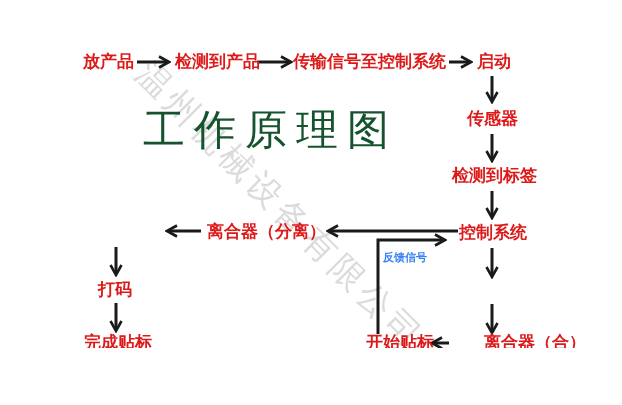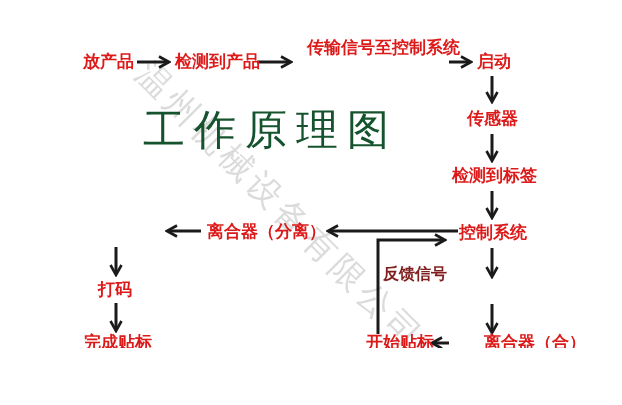--- a/index.html
+++ b/index.html
@@ -26,22 +26,22 @@
     font-weight:bold; font-size:17px; line-height:1.1;
     white-space:nowrap;
   }
   .title {
     position:absolute; left:143px; top:102px; z-index:3;
     font-family:"Liberation Serif", serif;
     font-size:42px; letter-spacing:9px; color:#14532d;
     white-space:nowrap;
   }
   .feedback-label {
-    position:absolute; left:383px; top:264px; z-index:3;
-    color:#7f1d1d; font-weight:bold; font-size:16px; white-space:nowrap;
+    position:absolute; left:383px; top:250px; z-index:3;
+    color:#3b82f6; font-weight:bold; font-size:11px; white-space:nowrap;
   }
   .bottom-clip {
     position:absolute; left:0; top:348px; width:622px; height:57px;
     background:#ffffff; z-index:4;
   }
 </style>
 </head>
 <body>
 
 <div class="canvas">
@@ -67,21 +67,21 @@
     <line x1="201" y1="231" x2="168" y2="231" marker-end="url(#ah)"></line>
     <line x1="458" y1="231" x2="329" y2="231" marker-end="url(#ah)"></line>
     <path class="flow" d="M378,334 L378,240 L444,240" marker-end="url(#ah)"></path>
     <line x1="449" y1="343" x2="433" y2="343" marker-end="url(#ah)"></line>
   </svg>
 
   <div class="title">工作原理图</div>
 
   <div class="node" style="left:83px;  top:53px;">放产品</div>
   <div class="node" style="left:175px; top:53px;">检测到产品</div>
-  <div class="node" style="left:293px; top:39px;margin-left:14px;">传输信号至控制系统</div>
+  <div class="node" style="left:293px; top:53px;">传输信号至控制系统</div>
   <div class="node" style="left:477px; top:53px;">启动</div>
   <div class="node" style="left:467px; top:110px;">传感器</div>
   <div class="node" style="left:452px; top:167px;">检测到标签</div>
   <div class="node" style="left:459px; top:224px;">控制系统</div>
   <div class="node" style="left:452px; top:334px;margin-left:32px;">离合器（合）</div>
   <div class="node" style="left:207px; top:223px;">离合器（分离）</div>
   <div class="node" style="left:98px;  top:281px;">打码</div>
   <div class="node" style="left:84px;  top:334px;">完成贴标</div>
   <div class="node" style="left:366px; top:334px;">开始贴标</div>
 

